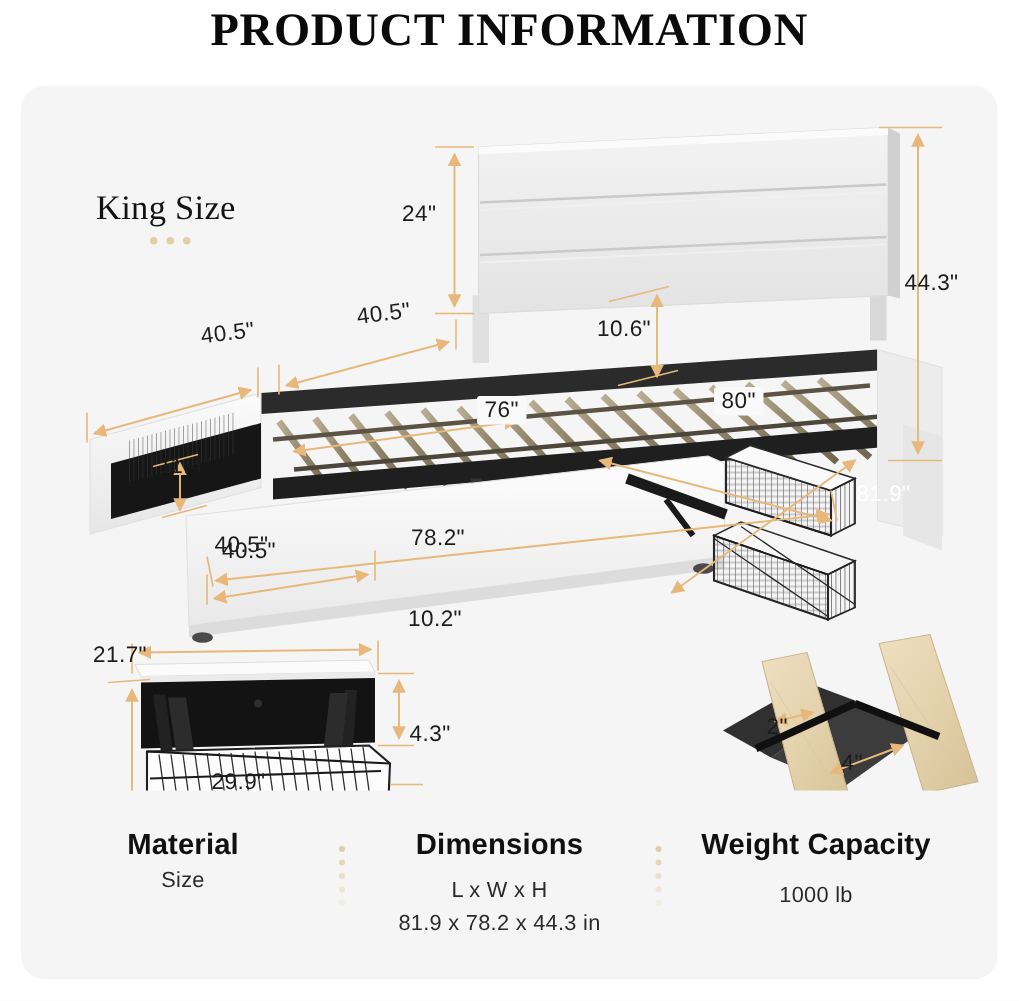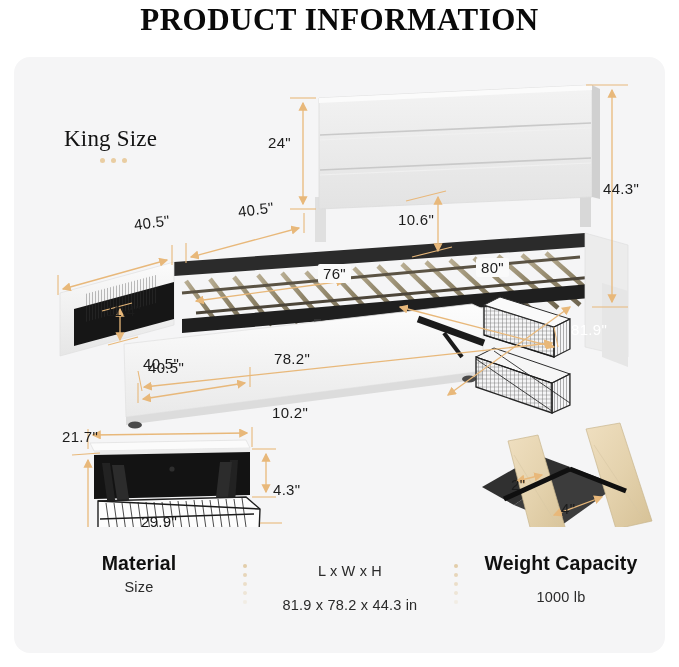--- a/index.html
+++ b/index.html
@@ -55,21 +55,21 @@
   .dim.boxed {
     background: #fafafa;
     padding: 1px 5px;
     border-radius: 2px;
   }
   .dim.white { color:#ffffff; }
   .dim.rot { transform: rotate(-7deg); transform-origin: left center; }
 
   
   .specs {
-    position: absolute; left: 35px; top: 552px; width: 630px; height: 92px;
+    position: absolute; left: 18px; top: 552px; width: 630px; height: 92px;
     display: flex; align-items: flex-start;
   }
   .spec { flex: 1; text-align: center; }
   .spec-title { font-size: 19.5px; font-weight: 700; color: #101010; letter-spacing: .1px; }
   .spec-line { font-size: 14.5px; color: #2a2a2a; margin-top: 9px; line-height: 20px; letter-spacing: .2px; }
   .divider { width: 3px; padding-top: 12px; display:flex; flex-direction:column; align-items:center; gap: 5px; }
   .divider i { width:4px; height:4px; border-radius:50%; background:#e2cba4; display:block; }
   .divider i:nth-child(1){opacity:.95} .divider i:nth-child(2){opacity:.75}
   .divider i:nth-child(3){opacity:.55} .divider i:nth-child(4){opacity:.38}
   .divider i:nth-child(5){opacity:.22}
@@ -376,22 +376,23 @@
 
     <div class="divider">
       <i></i>
         <i></i>
       <i></i>
         <i></i>
       <i></i>
     </div>
 
     <div class="spec">
+      <div class="spec-title">Dimensions</div>
       <div class="spec-line">L x W x H</div>
-      <div class="spec-line" style="margin-top:14px;">81.9 x 78.2 x 44.3 in</div>
+      <div class="spec-line" style="margin-top:2px;">81.9 x 78.2 x 44.3 in</div>
     </div>
 
     <div class="divider">
       <i></i>
         <i></i>
       <i></i>
         <i></i>
       <i></i>
     </div>
 

